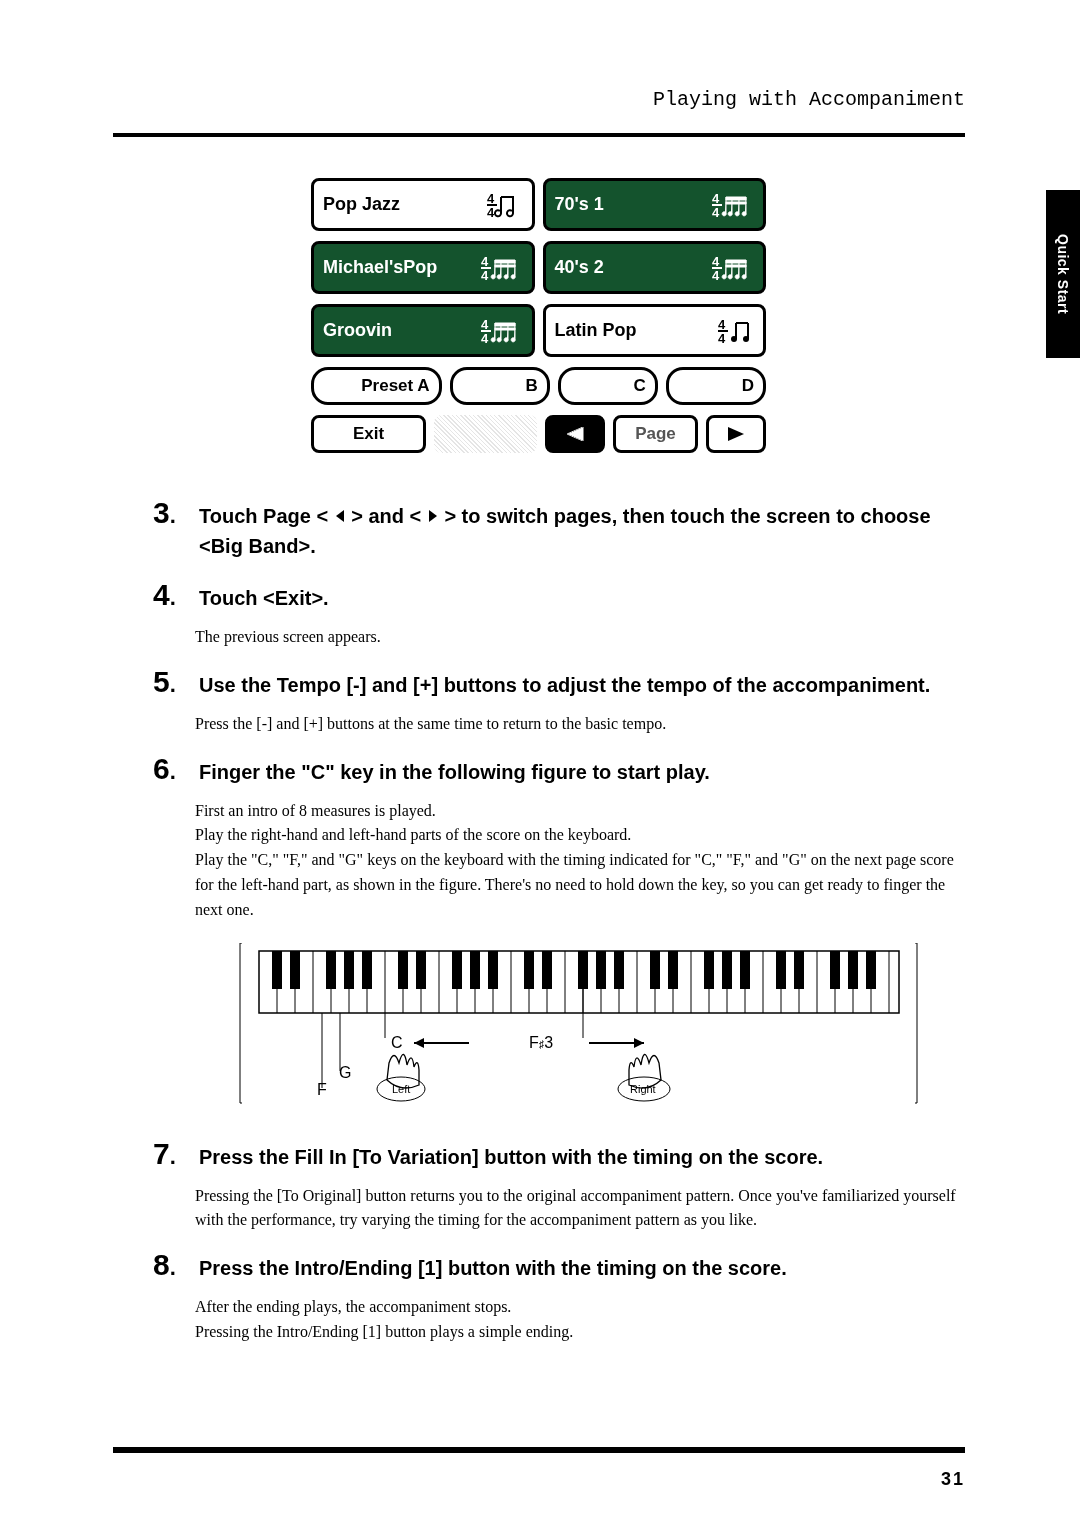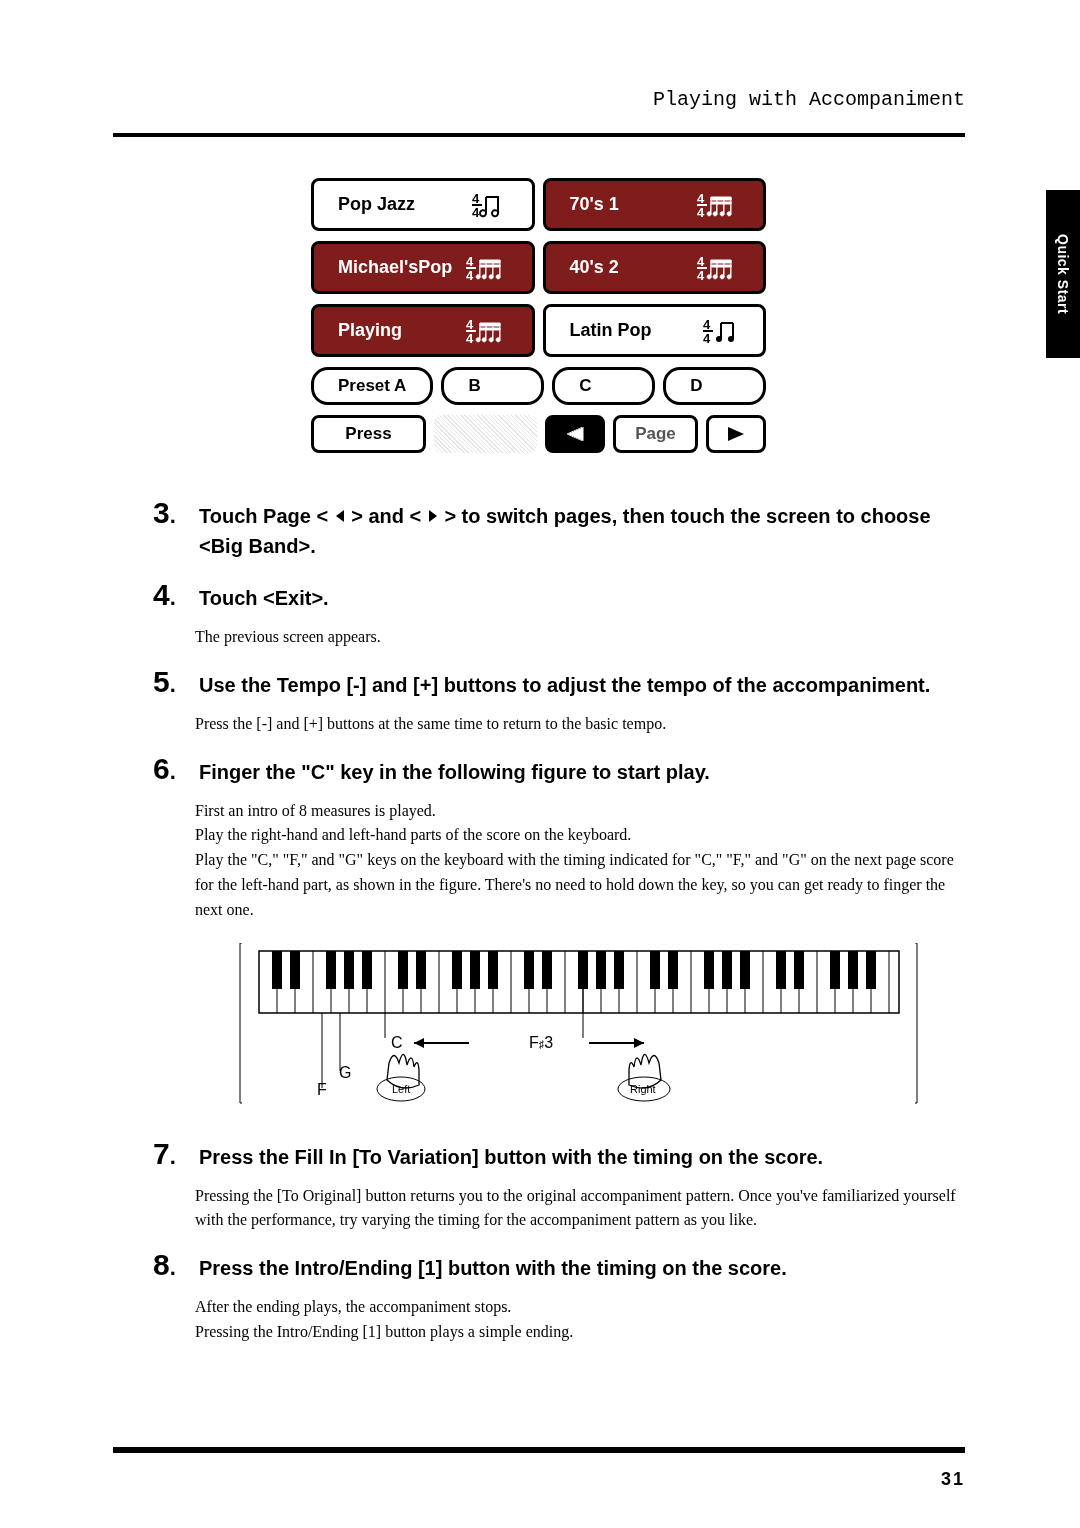--- a/index.html
+++ b/index.html
@@ -56,34 +56,34 @@
     margin-bottom: 10px;
   }
   .lcd-btn {
     flex: 1;
     height: 53px;
     border: 3px solid #000;
     border-radius: 8px;
     display: flex;
     align-items: center;
     justify-content: space-between;
-    padding: 0 24px;
+    padding: 0 9px;
     font-family: Arial, Helvetica, sans-serif;
     font-size: 18px;
     font-weight: bold;
     background: linear-gradient(#fff,#fff);
     position: relative;
   }
   .lcd-btn.dark {
-    background: #7f1d1d;
+    background: #14532d;
     color: #fff;
   }
   .lcd-btn.dark .beat svg path { fill:#fff;stroke:#fff; }
   .beat { display:flex;align-items:center;height:100%; }
-  .lcd-row.small .lcd-btn { height: 38px; font-size:17px; justify-content:flex-start;border-radius:17px; }
+  .lcd-row.small .lcd-btn { height: 38px; font-size:17px; justify-content:flex-end;border-radius:17px; }
   .lcd-row.bottom { margin-top: 8px; }
   .lcd-row.bottom .bb { height:38px; border:3px solid #000; border-radius:8px; display:flex;align-items:center;justify-content:center;font-family:Arial,Helvetica,sans-serif;font-weight:bold;font-size:17px; }
   .exit-btn { width: 115px; }
   .mid-gap { flex:1; background: repeating-linear-gradient(45deg,#e5e5e5,#e5e5e5 1px,#fff 1px,#fff 3px); border-radius:8px; height:38px; }
   .page-prev { width:60px; background:#000;color:#fff; }
   .page-lbl { width:85px; background:#fff;border:none;font-size:18px; text-shadow: -1px -1px 0 #fff, 1px -1px 0 #fff, -1px 1px 0 #fff, 1px 1px 0 #fff; color:#555; }
   .page-next { width:60px; }
   
   .content {
     position: absolute;
@@ -195,21 +195,21 @@
             <line x1="0" y1="14" x2="10" y2="14" stroke="#fff" stroke-width="2"></line>
             <text x="0" y="26" font-size="13" font-weight="bold" fill="#fff">4</text>
             <path d="M14 6 h20 v3 h-20 z M14 11 h20 v2 h-20 z M14 6 v16 a2 2 0 1 1 -1 -1 M20 6 v16 a2 2 0 1 1 -1 -1 M27 6 v16 a2 2 0 1 1 -1 -1 M34 6 v16 a2 2 0 1 1 -1 -1" fill="#fff"></path>
           </svg>
         </span>
     </div>
   </div>
 
   <div class="lcd-row">
     <div class="lcd-btn dark">
-      <span>Playing</span>
+      <span>Groovin</span>
       <span class="beat">
           <svg width="42" height="28">
             <text x="0" y="12" font-size="13" font-weight="bold" fill="#fff">4</text>
             <line x1="0" y1="14" x2="10" y2="14" stroke="#fff" stroke-width="2"></line>
             <text x="0" y="26" font-size="13" font-weight="bold" fill="#fff">4</text>
             <path d="M14 6 h20 v3 h-20 z M14 11 h20 v2 h-20 z M14 6 v16 a2 2 0 1 1 -1 -1 M20 6 v16 a2 2 0 1 1 -1 -1 M27 6 v16 a2 2 0 1 1 -1 -1 M34 6 v16 a2 2 0 1 1 -1 -1" fill="#fff"></path>
           </svg>
         </span>
     </div>
     <div class="lcd-btn">
@@ -237,21 +237,21 @@
       </div>
     <div class="lcd-btn">
         <span>C</span>
       </div>
     <div class="lcd-btn">
         <span>D</span>
       </div>
   </div>
 
   <div class="lcd-row bottom">
-    <div class="bb exit-btn">Press</div>
+    <div class="bb exit-btn">Exit</div>
     <div class="mid-gap"></div>
     <div class="bb page-prev">
       <svg width="20" height="14">
           <path d="M18 0 L2 7 L18 14 Z" fill="#fff" stroke="#fff"></path>
           <path d="M18 0 L2 7 L18 14" fill="none" stroke="#000" stroke-width="0.5" stroke-dasharray="1 1"></path>
         </svg>
     </div>
     <div class="bb page-lbl" style="border:3px solid #000;">Page</div>
     <div class="bb page-next">
       <svg width="20" height="14">

